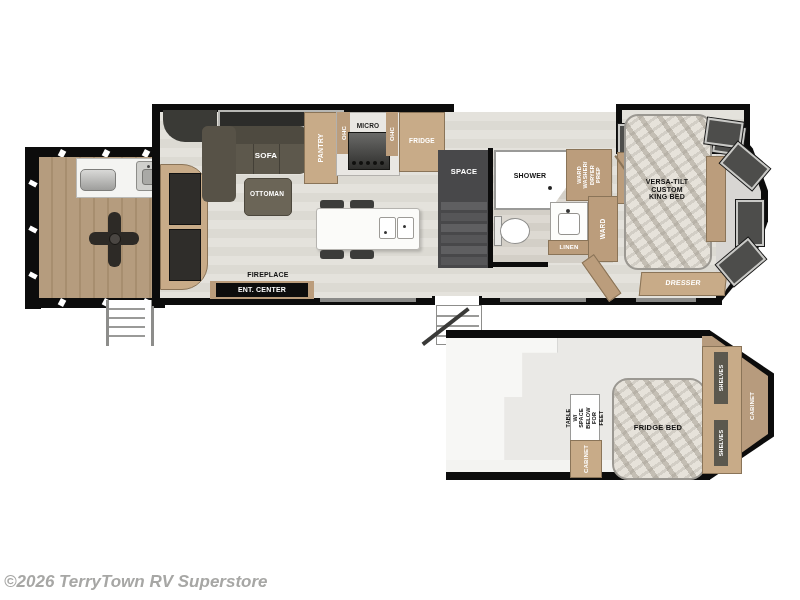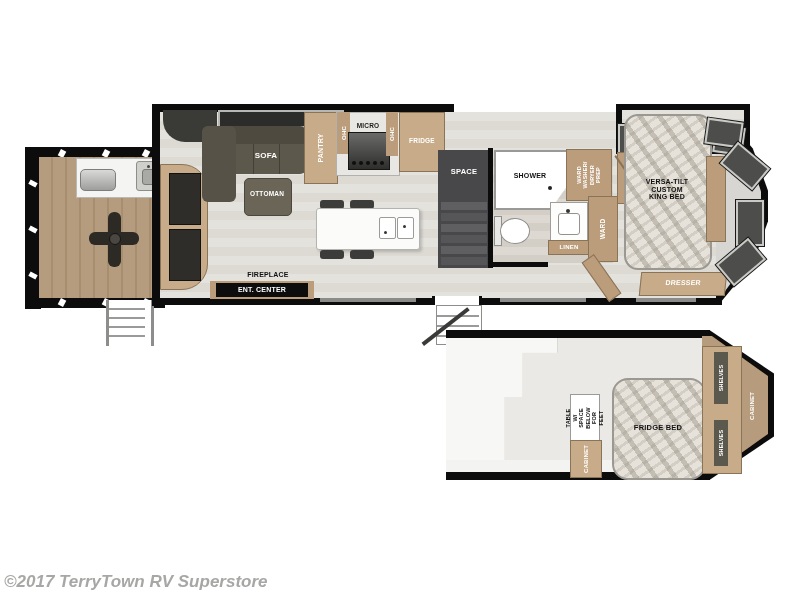--- a/index.html
+++ b/index.html
@@ -235,15 +235,15 @@
   <div class="abs" style="left:714px;top:352px;width:14px;height:52px;background:#5b584e;">
     <span class="vwrap lbl" style="font-size:5.5px;">SHELVES</span>
   </div>
   <div class="abs" style="left:714px;top:420px;width:14px;height:46px;background:#5b584e;">
     <span class="vwrap lbl" style="font-size:5.5px;">SHELVES</span>
   </div>
   <div class="abs" style="left:744px;top:384px;width:16px;height:44px;">
     <span class="vwrap lbl" style="font-size:6px;">CABINET</span>
   </div>
 
-  <div class="abs" style="left:4px;top:572px;font-size:17px;font-weight:bold;font-style:italic;color:#a7a7a5;">©2017 TerryTown RV Superstore</div>
+  <div class="abs" style="left:4px;top:572px;font-size:17px;font-weight:bold;font-style:italic;color:#a7a7a5;">©2026 TerryTown RV Superstore</div>
 
 </div>
 
 </body></html>

